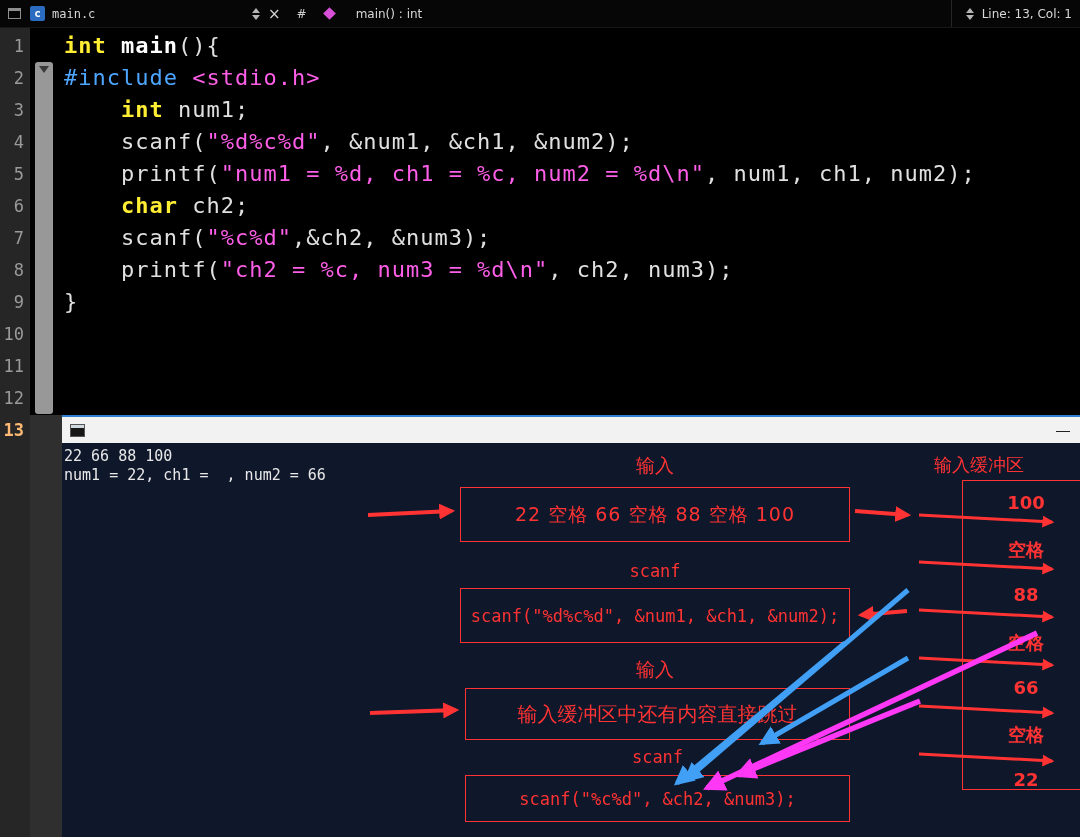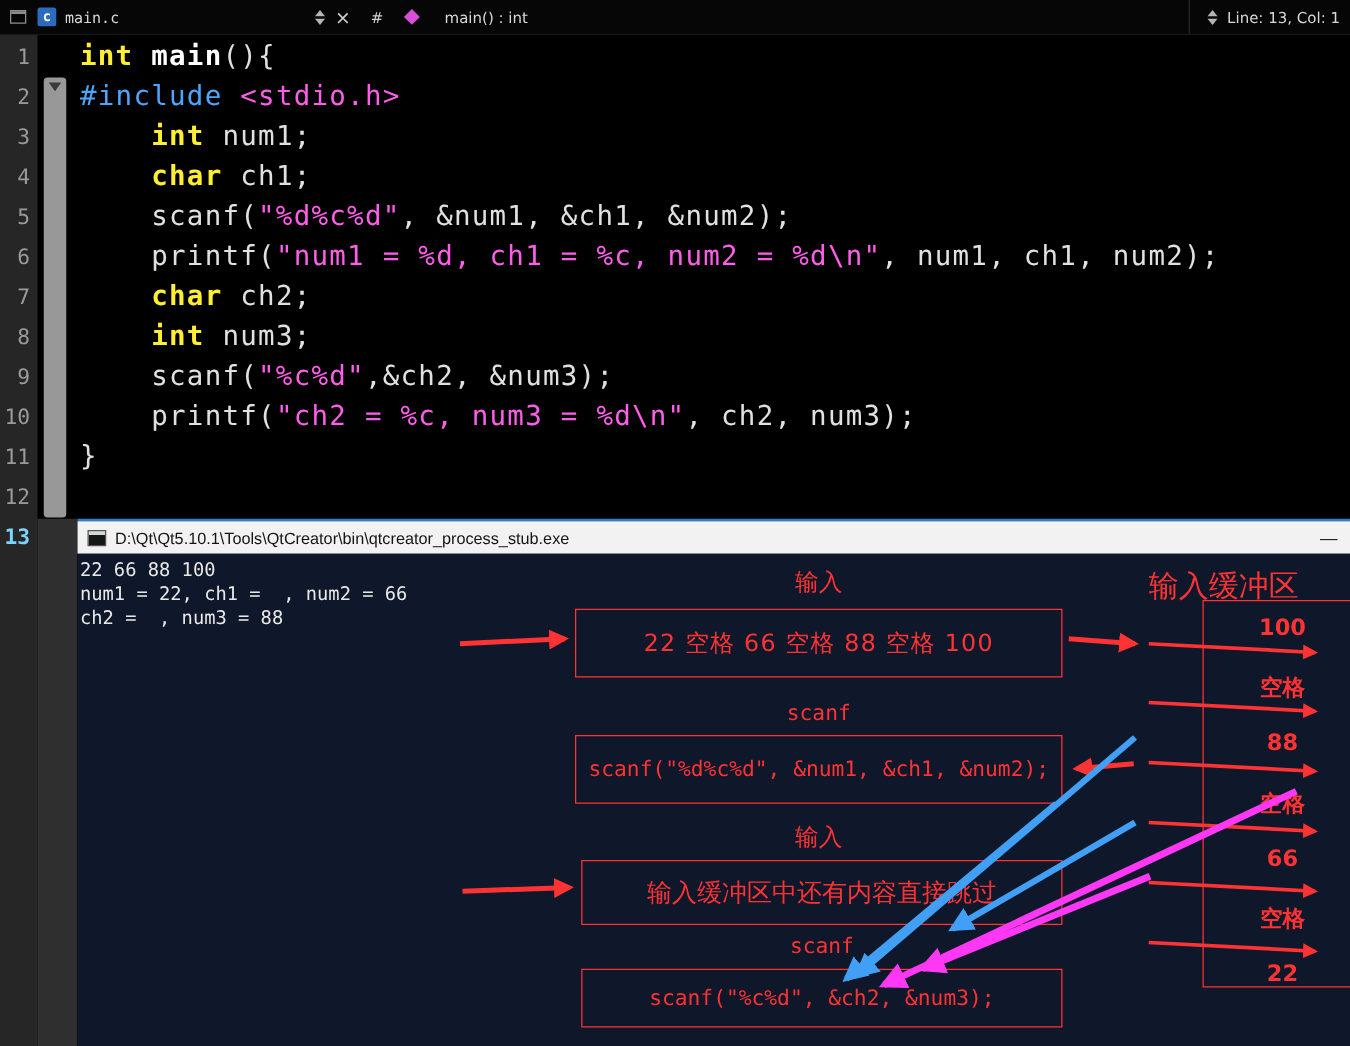--- a/index.html
+++ b/index.html
@@ -37,21 +37,21 @@
   .fsel{display:flex;align-items:center;gap:22px;}
   .diamond{width:9px;height:9px;background:#d84fd8;transform:rotate(45deg);}
   .tb-right{margin-left:auto;display:flex;align-items:center;height:100%;
             border-left:1px solid #262626;padding-left:6px;}
 
   
   .editor{position:absolute;left:0;top:28px;right:0;bottom:0;background:#000;}
   .gutter{position:absolute;left:0;top:0;bottom:0;width:30px;background:#262626;padding-top:2px;}
   .ln{height:32px;line-height:32px;text-align:right;padding-right:6px;
       font-family:"DejaVu Sans Mono",monospace;font-size:17px;color:#9a9a9a;}
-  .ln.cur{color:#7dd3fc;font-weight:bold;}
+  .ln.cur{color:#fdba74;font-weight:bold;}
   .below-strip{position:absolute;left:30px;top:387px;bottom:0;width:32px;background:#2f2f2f;}
   .fold-bar{position:absolute;left:35px;top:34px;width:18px;height:352px;background:#989898;
             border-radius:3px;}
   .fold-tri{position:absolute;left:4px;top:4px;width:0;height:0;
             border-left:5px solid transparent;border-right:5px solid transparent;
             border-top:7px solid #3a3a3a;}
   .code{position:absolute;left:64px;top:2px;right:0;}
   .cl{height:32px;line-height:32px;white-space:pre;
       font-family:"DejaVu Sans Mono",monospace;font-size:22px;letter-spacing:1px;color:#e0e0e0;}
   .kw{color:var(--keyword,#ffee33);font-weight:bold;}
@@ -69,21 +69,21 @@
   .con-icon{width:15px;height:13px;border:1px solid #555;
             background:linear-gradient(#cfd8dc 0 3px,#161616 3px);}
   .con-min{margin-left:auto;font-size:14px;color:#222;cursor:default;}
   .console-body{position:absolute;left:0;top:26px;right:0;bottom:0;background:#0f172a;}
 
   .out{position:absolute;left:2px;top:4px;font-family:"DejaVu Sans Mono",monospace;
        font-size:15px;line-height:19px;color:#e8e8e8;white-space:pre;}
 
   .lab{position:absolute;color:var(--annotation,#ff3333);font-size:19px;text-align:center;font-family:Liberation Mono, monospace;}
   .l-in1{left:398px;top:10px;width:390px;}
-  .l-buf{left:853px;top:10px;width:128px;font-size:24px;}
+  .l-buf{left:853px;top:10px;width:128px;font-size:18px;}
   .l-sc1{left:398px;top:118px;width:390px;font-family:"DejaVu Sans Mono",monospace;font-size:17px;}
   .l-in2{left:398px;top:214px;width:390px;}
   .l-sc2{left:403px;top:304px;width:385px;font-family:"DejaVu Sans Mono",monospace;font-size:17px;}
 
   .abox{position:absolute;border:1px solid var(--annotation,#ff3333);
         color:var(--annotation,#ff3333);display:flex;align-items:center;
         justify-content:center;font-size:19px;}
   .input-box{left:398px;top:44px;width:390px;height:55px;letter-spacing:1px;}
   .sc1{left:398px;top:145px;width:390px;height:55px;
        font-family:"DejaVu Sans Mono",monospace;font-size:17px;}
@@ -147,40 +147,37 @@
         <div class="ln cur">13</div>
       </div>
     <div class="below-strip"></div>
     <div class="fold-bar">
       <i class="fold-tri"></i>
     </div>
     <div id="code" class="code">
         <div class="cl"><span class="kw">int</span><span class="pl"> </span><span class="fn">main</span><span class="pl">(){</span></div>
         <div class="cl"><span class="pp">#include </span><span class="str">&lt;stdio.h&gt;</span></div>
         <div class="cl"><span class="pl">    </span><span class="kw">int</span><span class="pl"> num1;</span></div>
-        <div class="cl"><span class="pl">    </span><span class="kw">char</span><span class="pl"> ch1;</span></div>
         <div class="cl"><span class="pl">    scanf(</span><span class="str">"%d%c%d"</span><span class="pl">, &amp;num1, &amp;ch1, &amp;num2);</span></div>
         <div class="cl"><span class="pl">    printf(</span><span class="str">"num1 = %d, ch1 = %c, num2 = %d\n"</span><span class="pl">, num1, ch1, num2);</span></div>
         <div class="cl"><span class="pl">    </span><span class="kw">char</span><span class="pl"> ch2;</span></div>
-        <div class="cl"><span class="pl">    </span><span class="kw">int</span><span class="pl"> num3;</span></div>
         <div class="cl"><span class="pl">    scanf(</span><span class="str">"%c%d"</span><span class="pl">,&amp;ch2, &amp;num3);</span></div>
         <div class="cl"><span class="pl">    printf(</span><span class="str">"ch2 = %c, num3 = %d\n"</span><span class="pl">, ch2, num3);</span></div>
         <div class="cl"><span class="pl">}</span></div>
         <div class="cl"></div>
       </div>
   </div>
 
   <div class="console">
     <div class="console-titlebar">
       <span class="con-icon"></span>
-      <span class="con-title">D:\Qt\Qt5.10.1\Tools\QtCreator\bin\qtcreator_process_stub.exe</span>
       <span class="con-min">—</span>
     </div>
     <div class="console-body">
-      <div id="console-output" class="out"><div>22 66 88 100</div><div>num1 = 22, ch1 =  , num2 = 66</div><div>ch2 =  , num3 = 88</div></div>
+      <div id="console-output" class="out"><div>22 66 88 100</div><div>num1 = 22, ch1 =  , num2 = 66</div></div>
 
       <div class="lab l-in1">输入</div>
       <div class="abox input-box">22 空格 66 空格 88 空格 100</div>
 
       <div class="lab l-buf">输入缓冲区</div>
       <div id="buffer-items" class="buffer-box">
           <div class="buf-item" style="top: 11px;">100</div>
           <div class="buf-item" style="top: 57.2px;">空格</div>
           <div class="buf-item" style="top: 103.4px;">88</div>
           <div class="buf-item" style="top: 149.6px;">空格</div>

